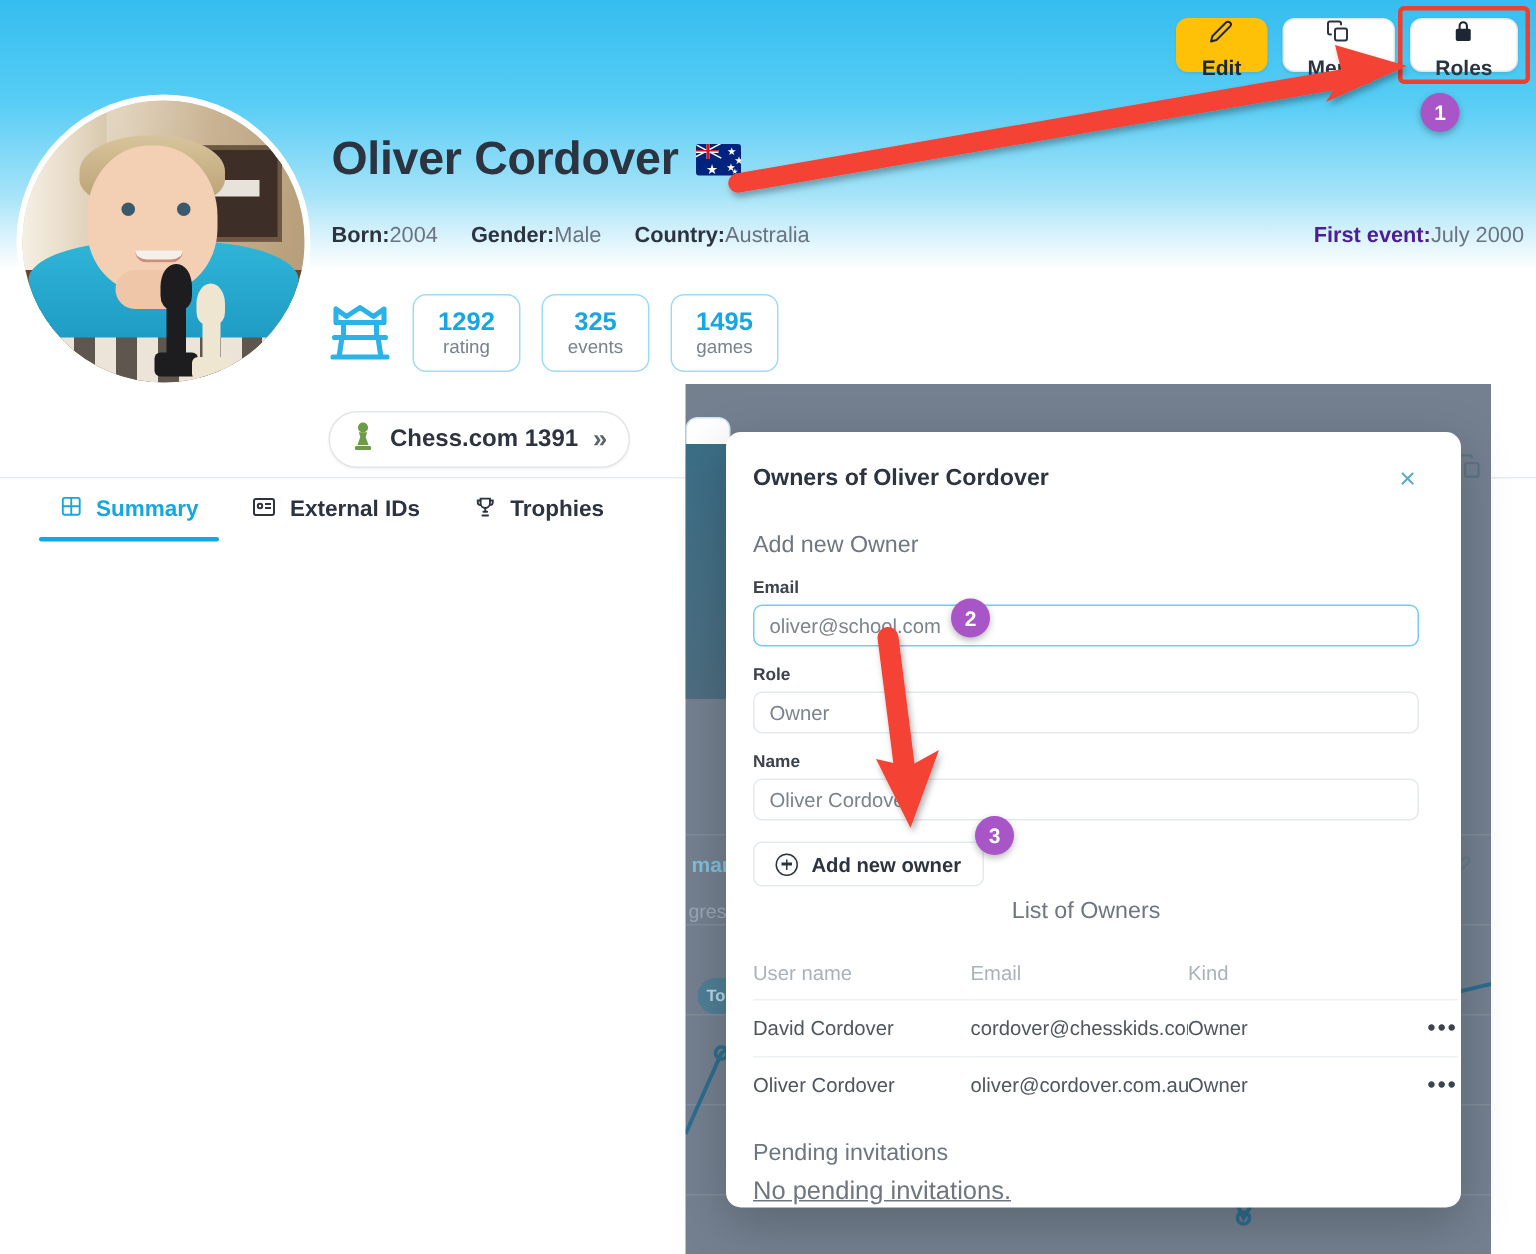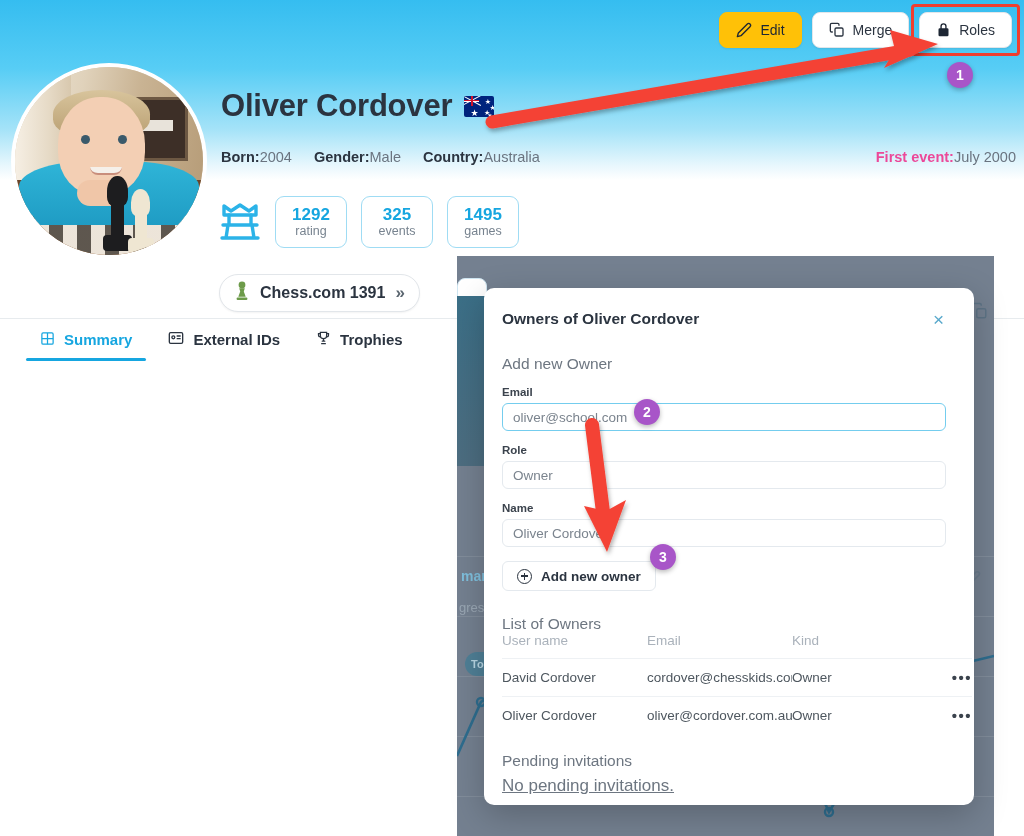--- a/index.html
+++ b/index.html
@@ -19,23 +19,24 @@
 
   .toolbar {
     position: absolute; right: 12px; top: 12px;
     display: flex; gap: 10px; align-items: center;
   }
   .tbtn {
     display: flex; align-items: center; gap: 8px;
     height: 36px; padding: 0 16px;
     border-radius: 8px; background: #ffffff;
     border: 1px solid #e2e6ea;
-    font-size: 14px; font-weight: normal; color: #2b3440;
+    font-size: 14px; font-weight: bold; color: #2b3440;
     cursor: pointer; white-space: nowrap;
     box-shadow: 0 1px 2px rgba(0,0,0,.08);
+    flex-direction: column;
   }
   .tbtn.edit { background: #ffc107; border-color: #ffc107; color: #1d2633; }
   .tbtn svg { display: block; }
 
   .roles-wrap { position: relative; }
   .roles-highlight {
     position: absolute; left: -8px; top: -8px; right: -8px; bottom: -8px;
     border: 3px solid #f03e2f; border-radius: 4px; pointer-events: none;
   }
 
@@ -119,21 +120,21 @@
   .meta {
     position: absolute; left: 221px; top: 149px;
     display: flex; align-items: baseline; gap: 22px;
     font-size: 14.5px; color: #6a7480;
   }
   .meta b { color: #2b3440; font-weight: bold; }
   .first-event {
     position: absolute; right: 8px; top: 149px;
     font-size: 14.5px; color: #6a7480;
   }
-  .first-event b { color: #ec4899; font-weight: bold; padding-left: 14px; }
+  .first-event b { color: #4c1d95; font-weight: bold; padding-left: 14px; }
 
   
   .stats { position: absolute; left: 219px; top: 196px; display: flex; align-items: center; gap: 14px; }
   .rook-icon { width: 42px; height: 44px; }
   .stat {
     width: 72px; height: 52px; border: 1.5px solid #9fdcf4; border-radius: 9px;
     display: flex; flex-direction: column; align-items: center; justify-content: center;
     background: #fff;
   }
   .stat .v { font-size: 17px; font-weight: bold; color: #16a6e0; line-height: 1.05; }
@@ -206,22 +207,22 @@
     height: 30px; padding: 0 14px; border: 1px solid #e4e9ee; border-radius: 6px;
     background:#fff; font-size: 13.5px; font-weight: bold; color:#2b3440; cursor:pointer;
   }
   .plus-circle { width: 15px; height: 15px; border: 1.6px solid #2b3440; border-radius: 50%;
     position: relative; }
   .plus-circle:before { content:""; position:absolute; left: 50%; top: 3px; bottom: 3px;
     width: 1.6px; margin-left:-0.8px; background:#2b3440; }
   .plus-circle:after { content:""; position:absolute; top: 50%; left: 3px; right: 3px;
     height: 1.6px; margin-top:-0.8px; background:#2b3440; }
 
-  .list-title { margin-top: 24px; font-size: 15.5px; color: #6d7681; }
-  .owners-table { width: 100%; margin-top: 0; border-collapse: collapse; table-layout: fixed; }
+  .list-title { margin-top: 8px; font-size: 15.5px; color: #6d7681; text-align: center; }
+  .owners-table { width: 100%; margin-top: 24px; border-collapse: collapse; table-layout: fixed; }
   .owners-table th {
     text-align:left; font-size: 13.5px; font-weight: normal; color:#aab2bb;
     padding: 0 0 10px 0;
   }
   .owners-table td {
     font-size: 13.5px; color:#4e575f; padding: 10px 0;
     border-top: 1px solid #eef1f4; overflow: hidden; white-space: nowrap;
   }
   .col-user { width: 145px; }
   .col-email { width: 145px; }

